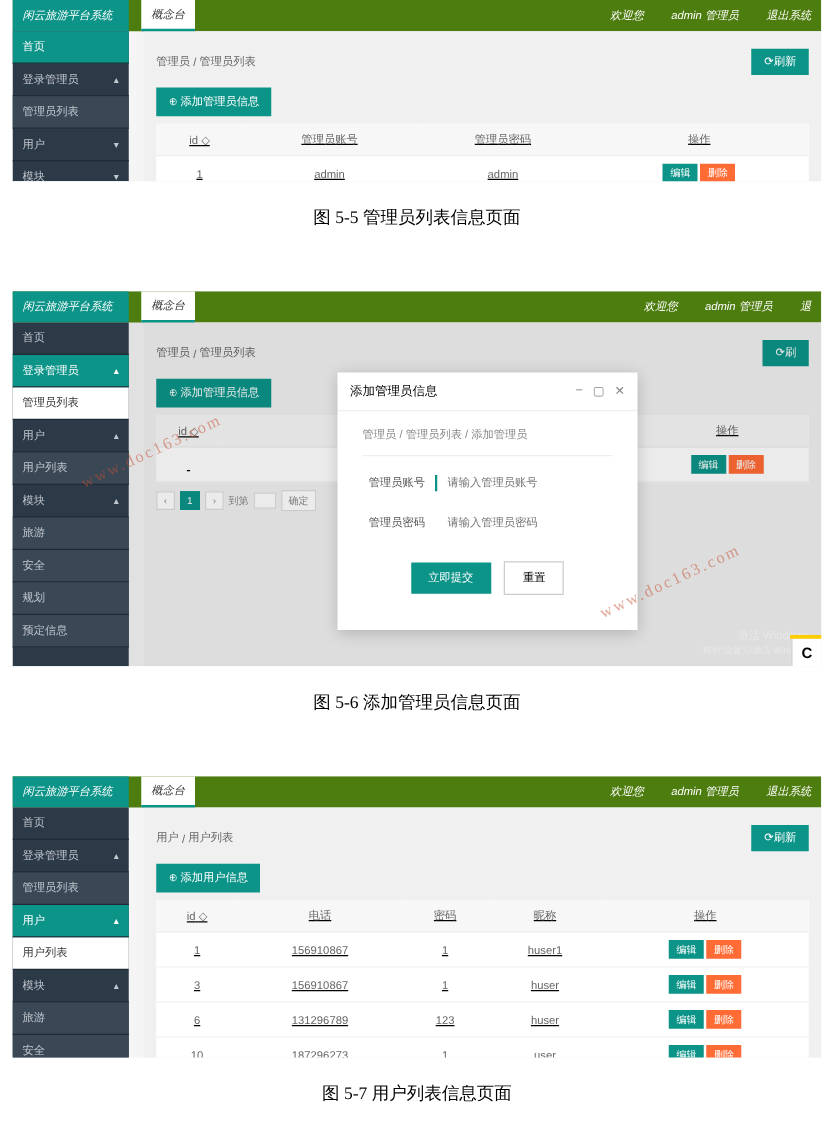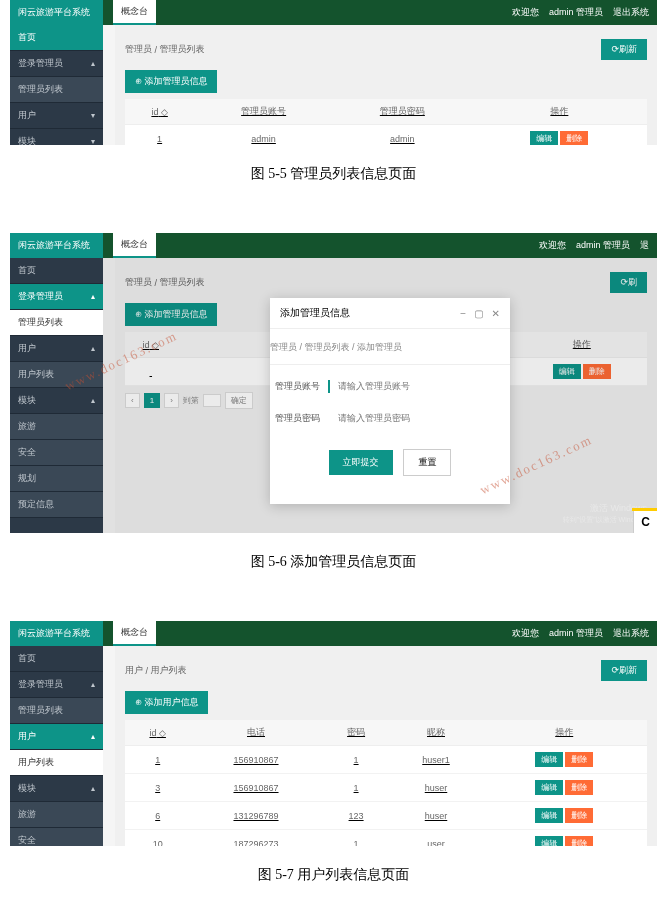--- a/index.html
+++ b/index.html
@@ -6,24 +6,24 @@
   body { font-family: "Microsoft YaHei", Arial, sans-serif; background: #fff; width: 667px; }
   
   .figure { margin-bottom: 30px; }
   .caption { text-align: center; font-size: 14px; padding: 20px 0; font-family: SimSun, serif; }
   
   .panel { width: 647px; margin: 0 10px; background: #f5f5f5; font-size: 10px; position: relative; overflow: hidden; }
   .panel-1 { height: 145px; }
   .panel-2 { height: 300px; }
   .panel-3 { height: 225px; }
   
-  .topbar { height: 25px; background: #14532d; color: #fff; display: flex; align-items: center; padding: 0 8px; font-size: 9px; }
+  .topbar { height: 25px; background: #4d7c0f; color: #fff; display: flex; align-items: center; padding: 0 8px; font-size: 9px; font-style: italic; }
   .brand { background: #0d9488; height: 25px; width: 93px; display: flex; align-items: center; padding-left: 8px; margin-left: -8px; margin-right: 10px; }
   .topbar-tab { background: #fff; color: #333; padding: 4px 8px; height: 25px; display: flex; align-items: center; border-bottom: 2px solid #0d9488; }
-  .topbar-right { margin-left: auto; display: flex; gap: 10px; align-items: center; }
+  .topbar-right { margin-left: auto; display: flex; gap: 22px; align-items: center; }
   
   .side { position: absolute; left: 0; top: 25px; width: 93px; background: #2c3947; bottom: 0; }
   .side-item { padding: 6px 8px; color: #c0c7ce; font-size: 9px; border-bottom: 1px solid #1f2a36; display: flex; justify-content: space-between; align-items: center; cursor: pointer; }
   .side-item.active-teal { background: #0d9488; color: #fff; }
   .side-item.active-white { background: #fff; color: #333; }
   .side-item.light { background: #3a4856; }
   .caret { font-size: 8px; }
   
   .main { margin-left: 105px; padding: 10px; background: #f0f0f0; min-height: calc(100% - 25px); }
   .breadcrumb { font-size: 9px; color: #666; padding: 4px 0; display: flex; align-items: center; }
@@ -40,21 +40,21 @@
   .pager { padding: 6px 0; font-size: 8px; color: #888; display: flex; align-items: center; gap: 4px; }
   .pg-btn { border: 1px solid #ddd; padding: 2px 5px; background: #fff; cursor: pointer; }
   .pg-btn.active { background: #0d9488; color: #fff; border-color: #0d9488; }
   .pg-select { border: 1px solid #ddd; padding: 1px 3px; font-size: 8px; }
   
   .modal-backdrop { position: absolute; left: 93px; top: 25px; right: 0; bottom: 0; background: rgba(0,0,0,0.08); }
   .modal { position: absolute; left: 260px; top: 65px; width: 240px; background: #fff; box-shadow: 0 2px 12px rgba(0,0,0,0.2); }
   .modal-head { padding: 8px 10px; font-size: 10px; display: flex; align-items: center; border-bottom: 1px solid #eee; }
   .modal-head-ctrls { margin-left: auto; display: flex; gap: 8px; font-size: 10px; color: #888; }
   .modal-head-ctrls span { cursor: pointer; }
-  .modal-body { padding: 12px 0; }
+  .modal-body { padding: 12px 20px; }
   .modal-crumb { font-size: 9px; color: #888; padding-bottom: 10px; border-bottom: 1px solid #eee; margin-bottom: 12px; }
   .form-row { display: flex; align-items: center; margin-bottom: 14px; font-size: 9px; }
   .form-label { width: 60px; color: #555; text-align: right; padding-right: 8px; border-right: 2px solid #0d9488; }
   .form-input { flex: 1; border: none; padding: 4px 8px; font-size: 9px; color: #999; outline: none; }
   .modal-actions { text-align: center; padding: 8px 0 16px; }
   .btn-submit { background: #0d9488; color: #fff; padding: 6px 14px; font-size: 9px; border: none; margin-right: 8px; cursor: pointer; }
   .btn-reset { background: #fff; border: 1px solid #ccc; padding: 6px 14px; font-size: 9px; cursor: pointer; }
   
   .watermark { position: absolute; color: rgba(200,80,50,0.5); font-size: 13px; font-family: Georgia, serif; transform: rotate(-25deg); pointer-events: none; letter-spacing: 2px; }
   .activate { position: absolute; right: 10px; bottom: 8px; color: rgba(255,255,255,0.35); font-size: 9px; text-align: right; }

